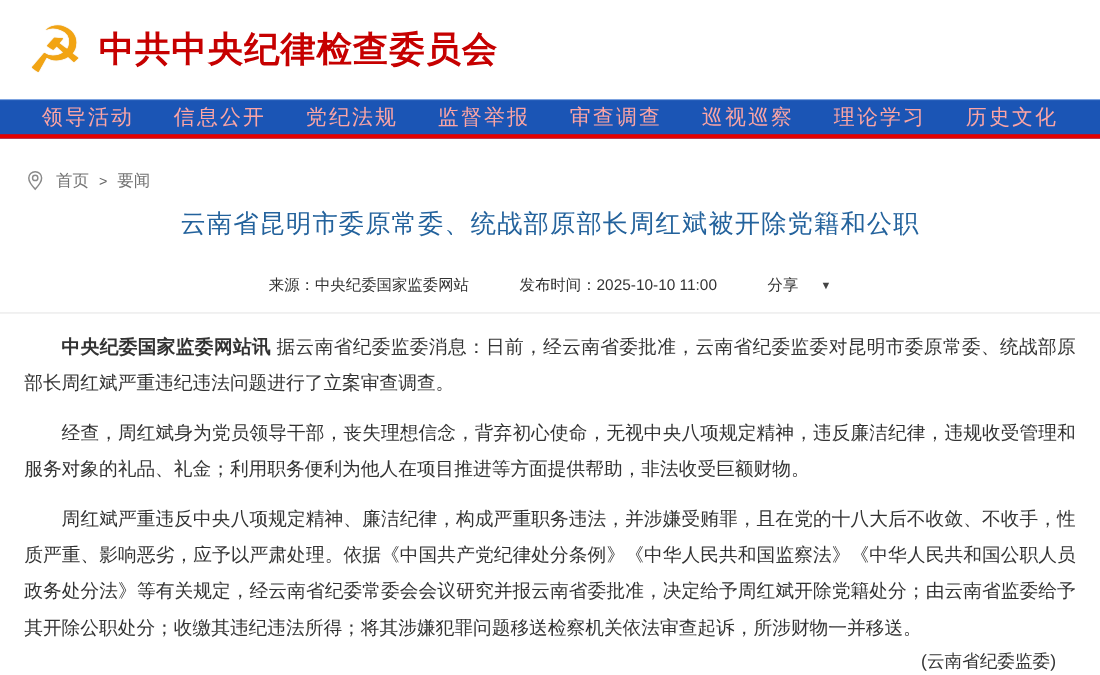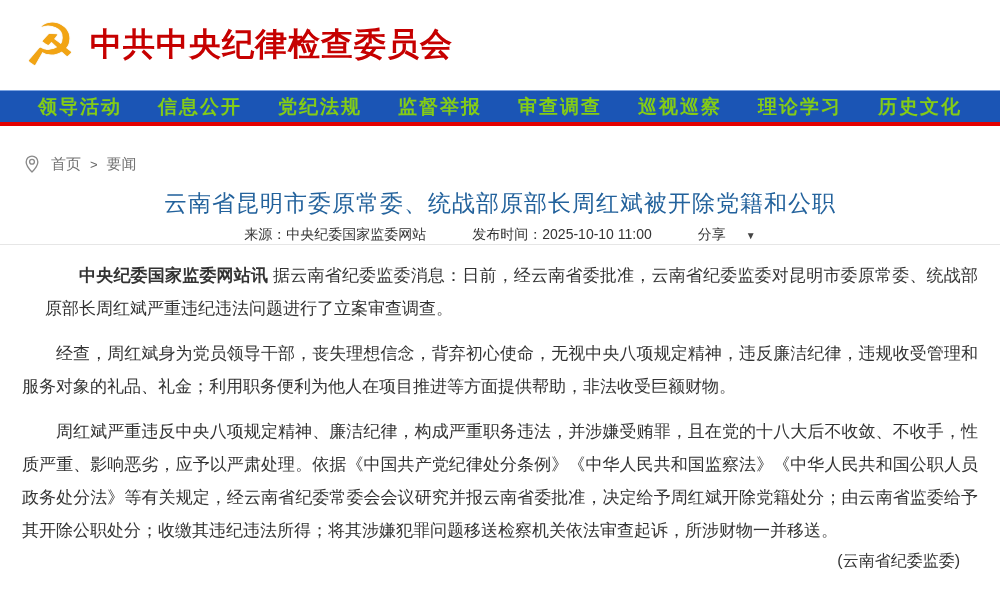--- a/index.html
+++ b/index.html
@@ -23,48 +23,48 @@
     font-family:"DejaVu Sans",sans-serif;
   }
   
   .main-nav{
     height:36px;background:#1b55b5;border-top:1px solid #7da3e0;
     border-bottom:4px solid #e30000;
     display:flex;align-items:center;justify-content:space-between;
     padding:0 38px;box-sizing:border-box;
   }
   .nav-item{
-    color:#84cc16;font-size:19px;font-weight:bold;letter-spacing:2px;
+    color:#fca5a5;font-size:19px;font-weight:normal;letter-spacing:2px;
     text-decoration:none;cursor:pointer;white-space:nowrap;
   }
   
   .breadcrumb{
     margin:28px 0 0 22px;display:flex;align-items:center;gap:9px;
     font-size:15px;color:#333;
   }
   .breadcrumb a{color:#737373;text-decoration:none;cursor:pointer;}
   .crumb-sep{color:#666;font-size:13px;}
   
   .article-title{
     text-align:center;color:#23629c;font-size:23px;font-weight:normal;
     margin:14px 40px 0;letter-spacing:1px;
   }
   .article-meta{
-    margin-top:7px;border-bottom:1px solid #e6e6e6;
+    margin-top:32px;padding-bottom:15px;border-bottom:1px solid #e6e6e6;
     display:flex;justify-content:center;align-items:center;gap:46px;
     font-size:14px;color:#333;
   }
   .meta-item{white-space:nowrap;}
   .share{cursor:pointer;display:flex;align-items:center;gap:20px;}
   .caret{font-size:10px;color:#444;}
   .article-body{
     padding:0 22px;font-size:17px;line-height:33px;text-align:justify;
   }
   .article-body p{margin:12px 0 0;text-indent:2em;}
-  .article-body p:first-child{margin-top:14px;margin-left:23px;}
+  .article-body p:first-child{margin-top:14px;}
   .lead{font-weight:bold;}
   .byline{
     text-align:right;padding:4px 40px 0 0;font-size:16px;color:#333;
   }
 </style>
 </head>
 <body>
 
 <header class="site-header">
   <div class="org">

